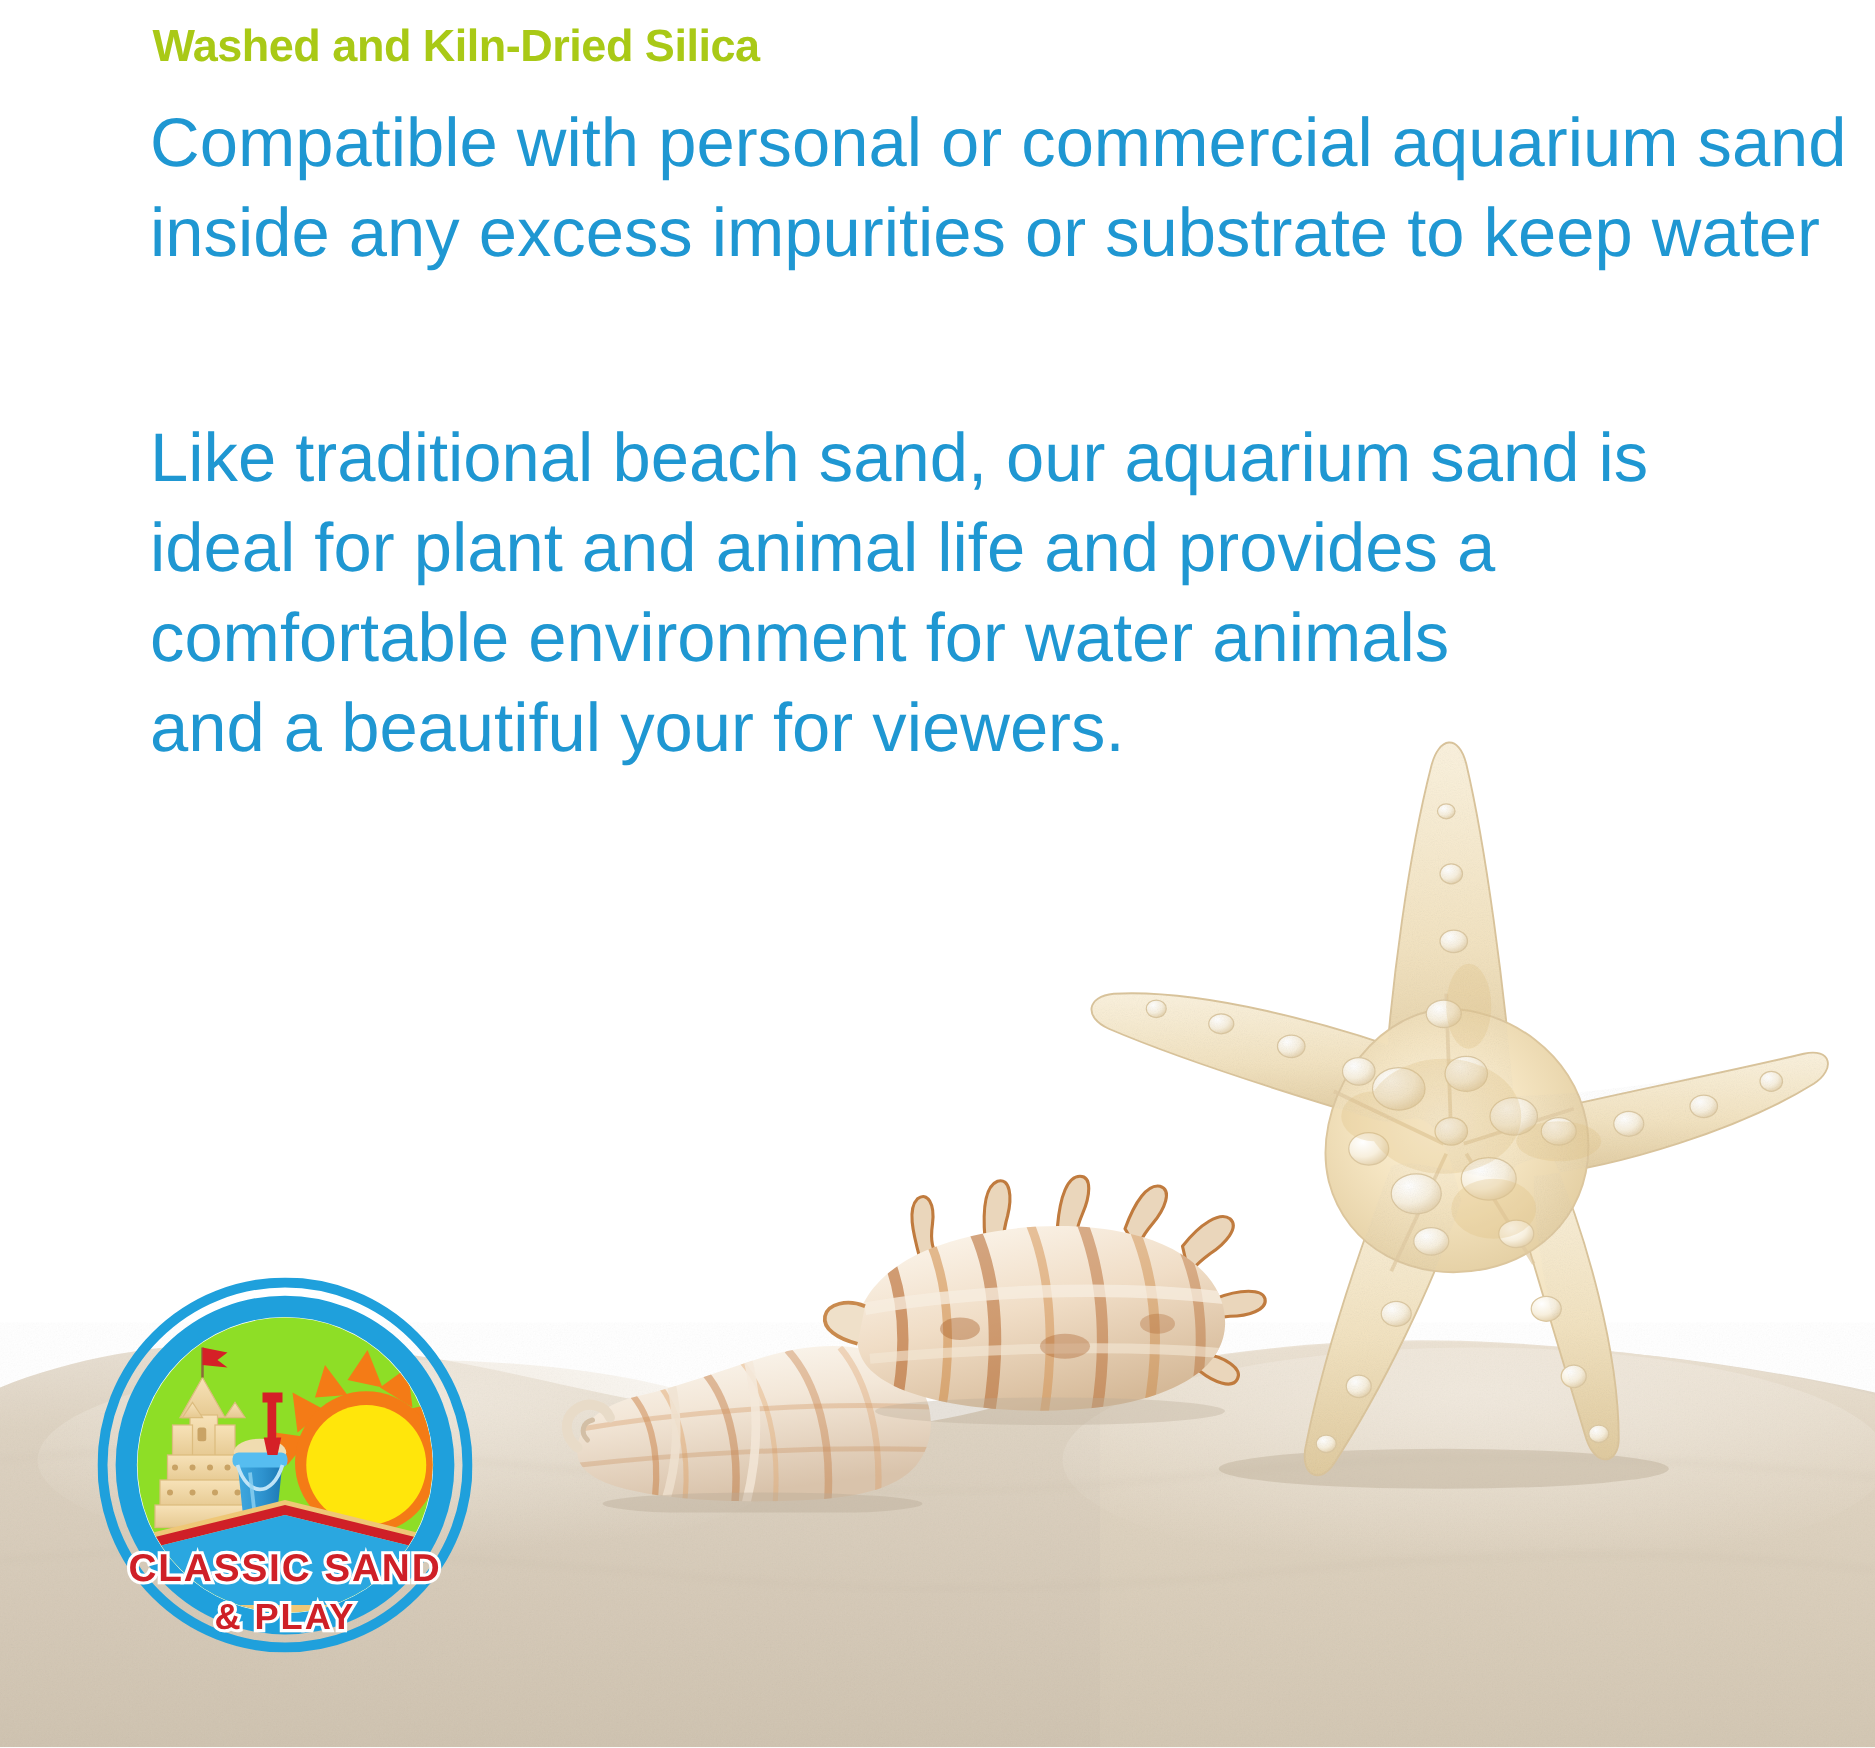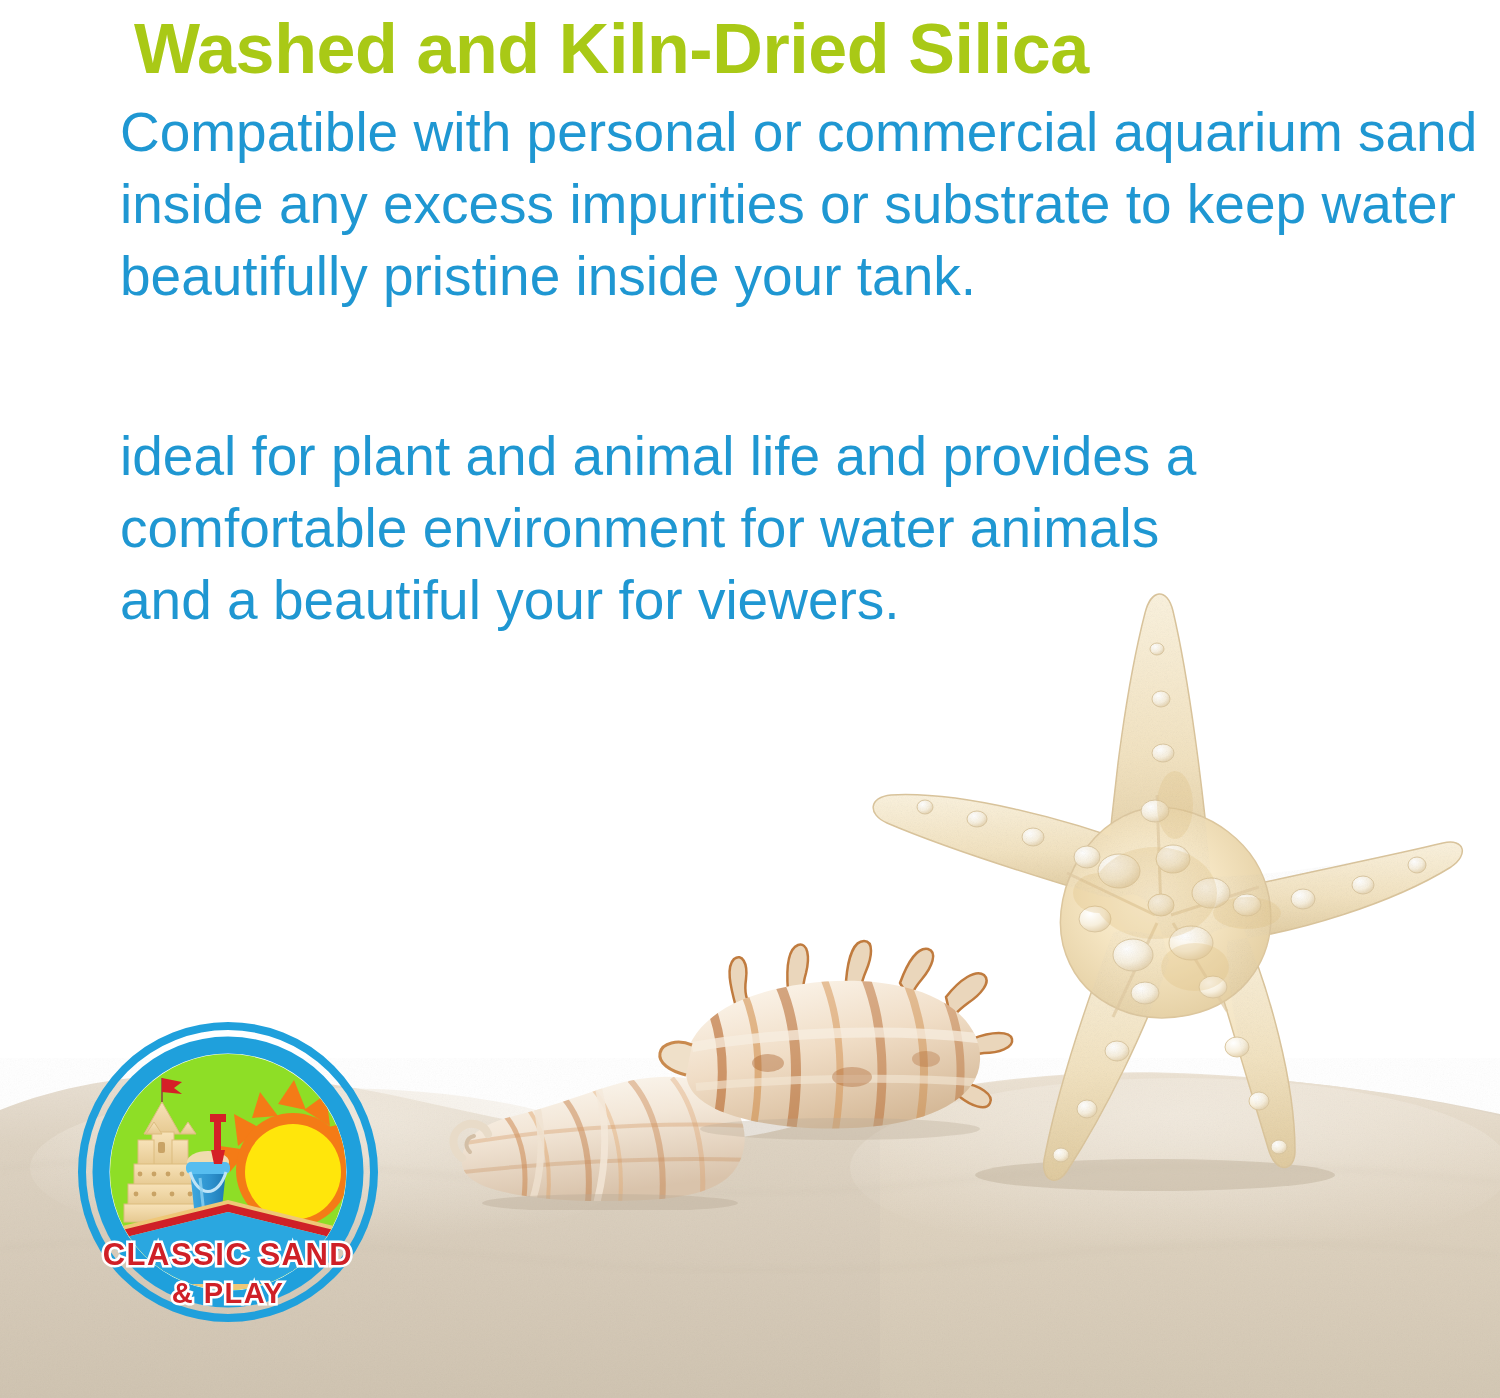--- a/index.html
+++ b/index.html
@@ -22,25 +22,25 @@
   .copy-block {
     position: absolute;
     left: 118px;
     top: 0;
     width: 1240px;
     z-index: 40;
   }
   .heading {
     font-family: "Liberation Sans Narrow", "Liberation Sans", sans-serif;
     font-weight: bold;
-    font-size: 70px;
+    font-size: 36px;
     line-height: 62px;
     letter-spacing: -0.4px;
     color: #a9c916;
-    margin: 16px;
+    margin: 4px;
     white-space: nowrap;
   }
   .h1-wrap { padding-top: 2px; }
   .h2-wrap { padding-top: 98px; }
   .body-para {
     font-family: "Liberation Sans Narrow", "Liberation Sans", sans-serif;
     font-weight: normal;
     font-size: 55px;
     line-height: 72px;
     color: #1f97d2;
@@ -343,26 +343,26 @@
     </g>
   </svg>
 
   <div class="copy-block">
 
     <div class="h1-wrap">
       <h1 class="heading">Washed and Kiln-Dried Silica</h1>
       <p class="body-para">
         <span class="ln">Compatible with personal or commercial aquarium sand</span>
         <span class="ln">inside any excess impurities or substrate to keep water</span>
-        <span class="ln">beautifully pristine inside your tank.</span>
       </p>
     </div>
 
     <div class="h2-wrap">
       <p class="body-para">
+        <span class="ln">Like traditional beach sand, our aquarium sand is</span>
         <span class="ln">ideal for plant and animal life and provides a</span>
         <span class="ln">comfortable environment for water animals</span>
         <span class="ln">and a beautiful your for viewers.</span>
       </p>
     </div>
 
   </div>
 
   <svg id="logo" viewBox="0 0 300 300">
     <defs>

